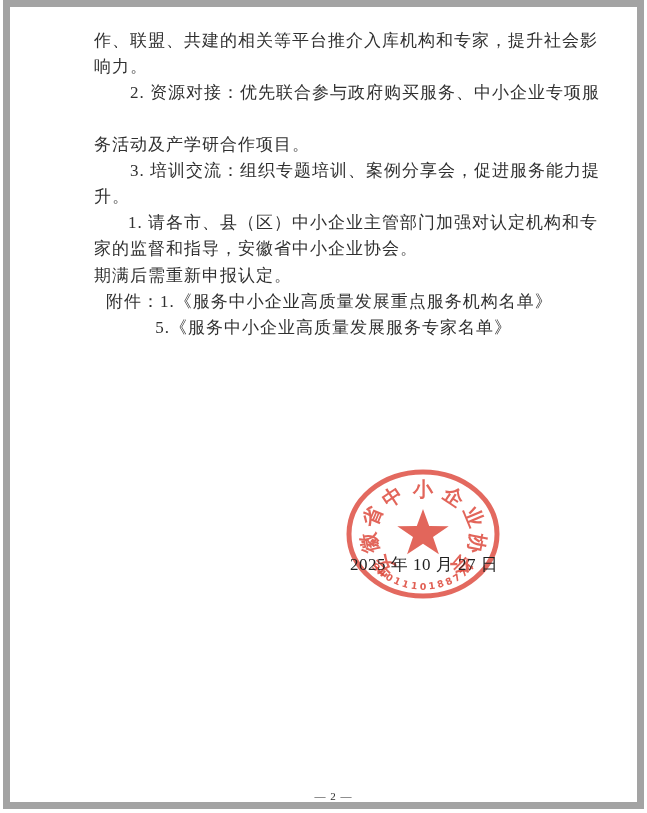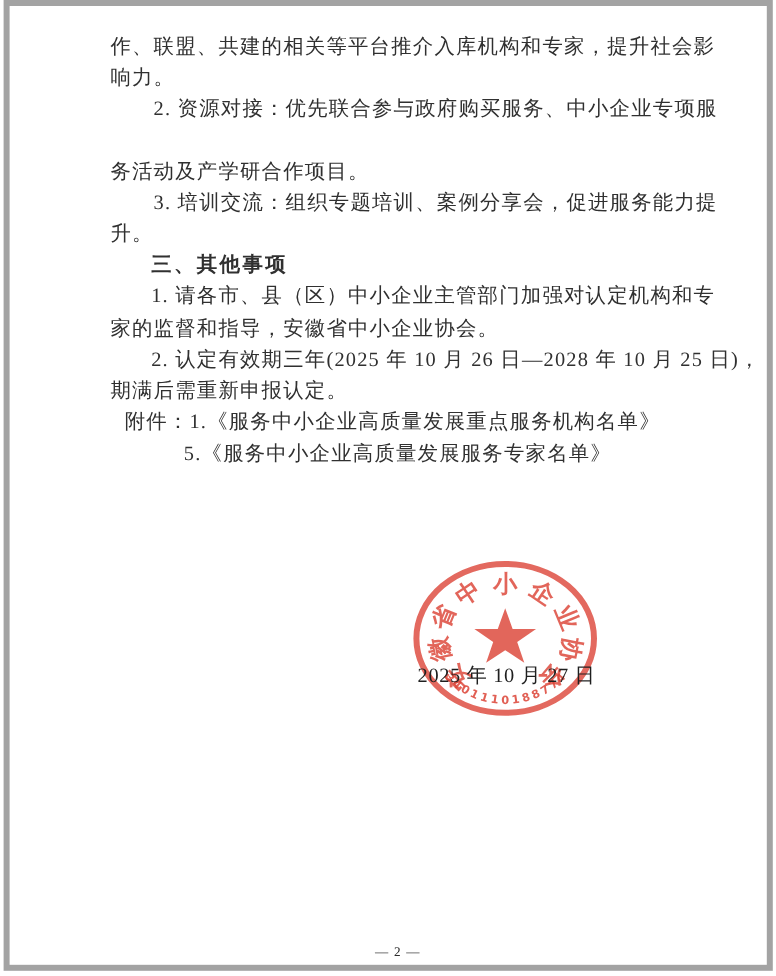--- a/index.html
+++ b/index.html
@@ -3,21 +3,21 @@
 <meta charset="utf-8">
 <style>
   html,body{margin:0;padding:0;}
   body{
     width:647px;height:813px;position:relative;background:#ffffff;
     font-family:"Liberation Serif","DejaVu Serif",serif;
     overflow:hidden;
   }
   .page{
     position:absolute;left:3px;top:0;width:641px;height:809px;
-    border:5px solid #a3a3a3;background:#ffffff;box-sizing:border-box;
+    border:7px solid #a3a3a3;background:#ffffff;box-sizing:border-box;
   }
   .text-block{
     position:absolute;left:84px;top:21px;width:508px;
     font-size:17px;line-height:26.2px;letter-spacing:1px;color:#303030;
   }
   .line{white-space:nowrap;}
   .line.bold{font-weight:bold;letter-spacing:2px;}
   .sig{
     position:absolute;color:#1f1f1f;font-size:17px;line-height:20px;
     letter-spacing:0.5px;white-space:nowrap;z-index:3;
@@ -36,24 +36,22 @@
 
 <div class="page">
 
   <div class="text-block" id="text-block">
       <div class="line" style="text-indent: 0em;">作、联盟、共建的相关等平台推介入库机构和专家，提升社会影</div>
       <div class="line" style="text-indent: 0em;">响力。</div>
       <div class="line" style="text-indent: 2em; text-align: center;">2. 资源对接：优先联合参与政府购买服务、中小企业专项服</div>
       <div class="line" style="text-indent: 0em; margin-top: 25px;">务活动及产学研合作项目。</div>
       <div class="line" style="text-indent: 2em; text-align: center;">3. 培训交流：组织专题培训、案例分享会，促进服务能力提</div>
       <div class="line" style="text-indent: 0em;">升。</div>
-      <div class="line bold" style="text-indent: 2em;">三、其他事项</div>
       <div class="line" style="text-indent: 2em;">1. 请各市、县（区）中小企业主管部门加强对认定机构和专</div>
       <div class="line" style="text-indent: 0em;">家的监督和指导，安徽省中小企业协会。</div>
-      <div class="line" style="text-indent: 2em;">2. 认定有效期三年(2025 年 10 月 26 日—2028 年 10 月 25 日)，</div>
       <div class="line" style="text-indent: 0em;">期满后需重新申报认定。</div>
       <div class="line" style="text-indent: 0.7em;">附件：1.《服务中小企业高质量发展重点服务机构名单》</div>
       <div class="line" style="text-indent: 3.6em;">5.《服务中小企业高质量发展服务专家名单》</div>
     </div>
 
   <div id="seal-box">
     <svg id="seal-svg" width="174" height="154" viewBox="0 0 174 154">
         <ellipse cx="87" cy="77" rx="74" ry="62" fill="none" stroke="#dc4437" stroke-width="5" opacity="0.8"></ellipse>
         <path d="M87.0,51.9L93.2,69.1L112.7,69.2L97.0,80.0L102.9,97.3L87.0,86.8L71.1,97.3L77.0,80.0L61.3,69.2L80.8,69.1Z" fill="#dc4437" opacity="0.82"></path>
         <text transform="translate(48.1 108.8) rotate(-135)" text-anchor="middle" dominant-baseline="central" font-size="20" font-weight="bold" fill="#dc4437" opacity="0.82" font-family="&quot;Liberation Serif&quot;,&quot;DejaVu Serif&quot;,serif">安</text>

